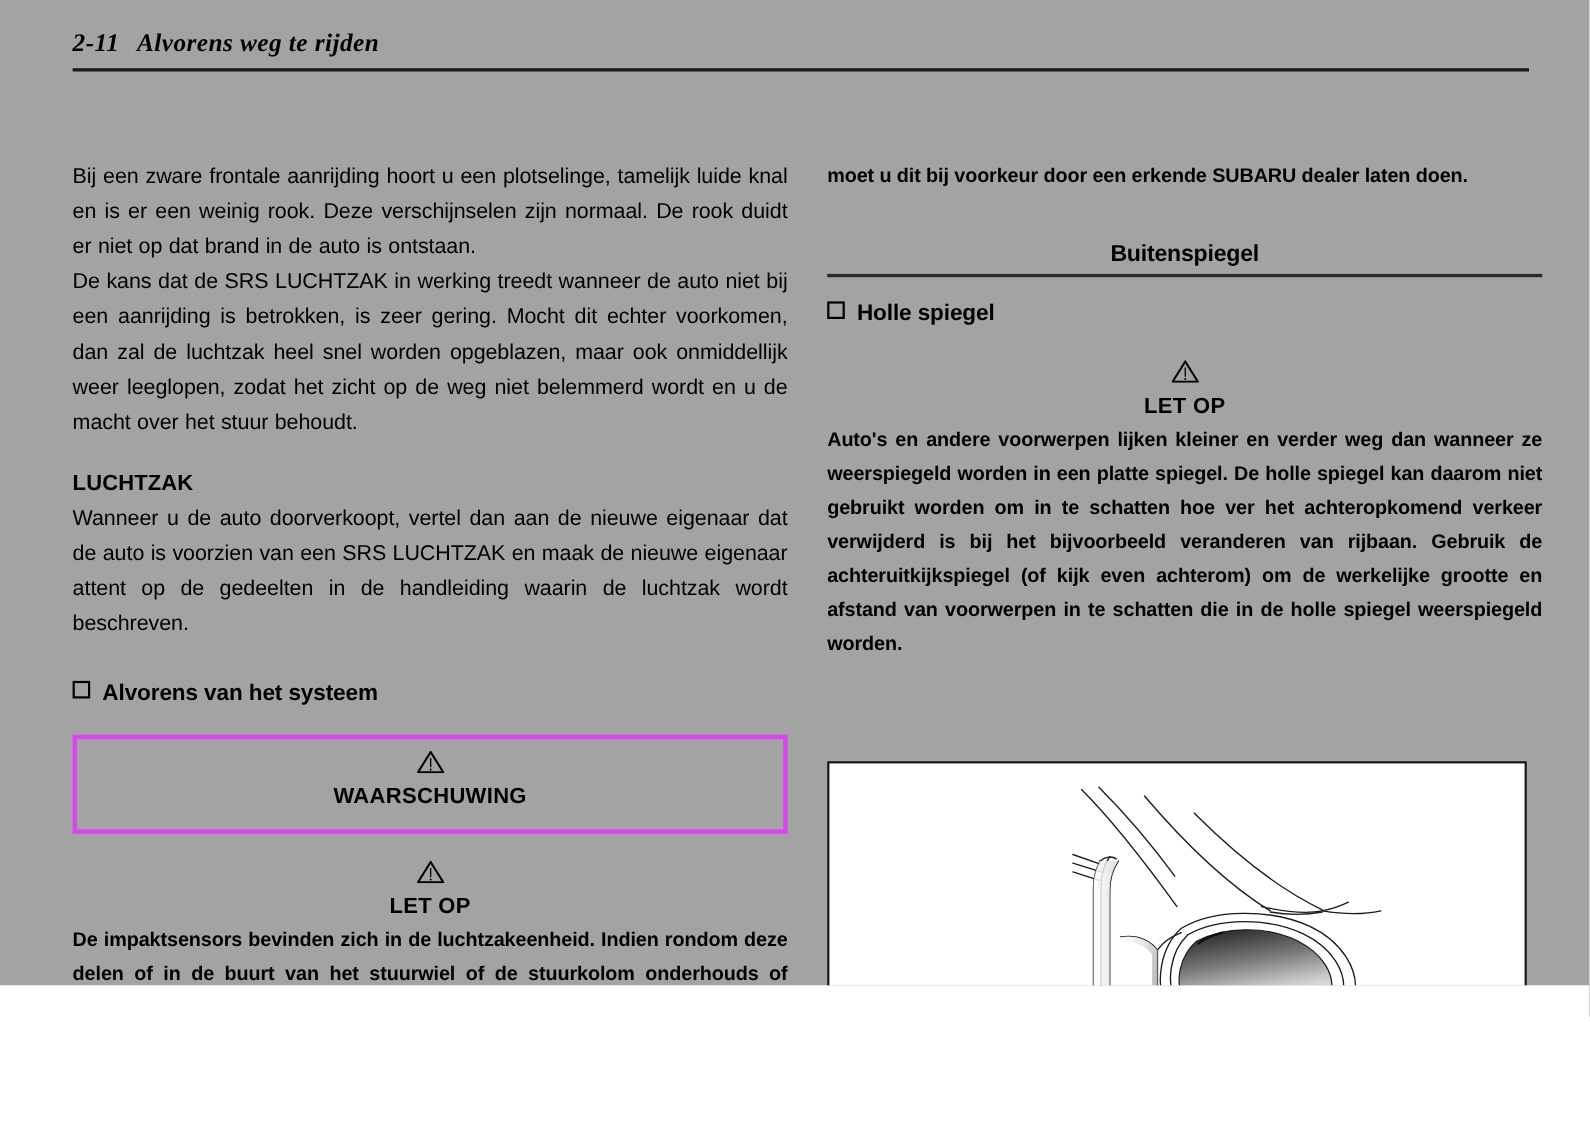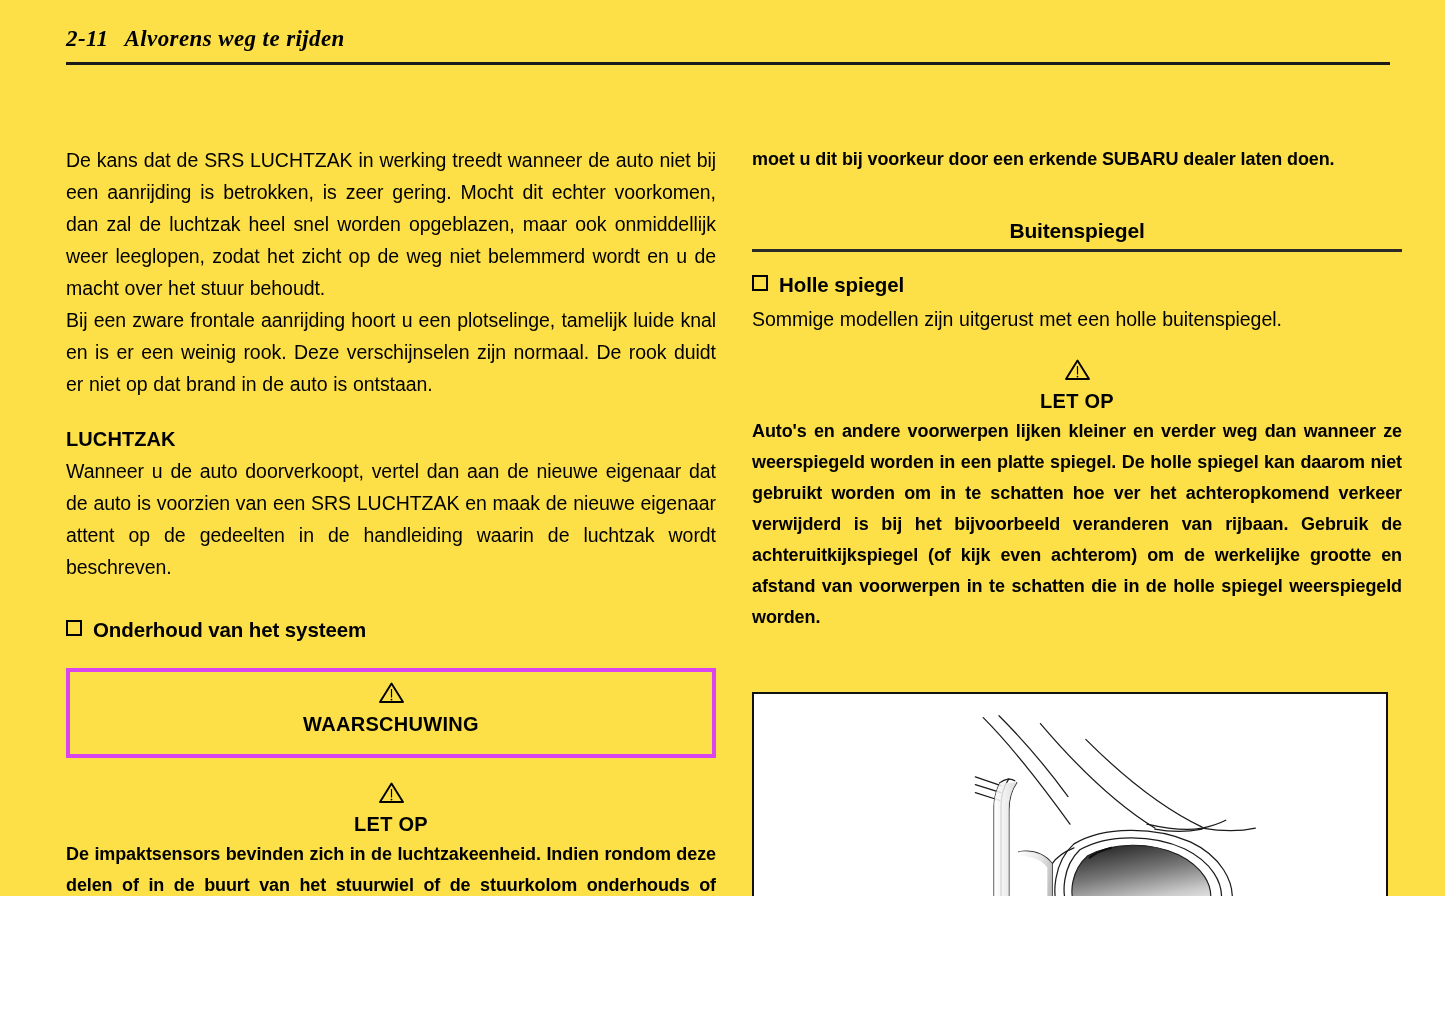--- a/index.html
+++ b/index.html
@@ -8,21 +8,21 @@
     background: #ffffff;
   }
   body {
     font-family: "Liberation Sans", sans-serif;
     color: #000000;
   }
   #page {
     position: relative;
     width: 1445px;
     height: 896px;
-    background: #fde047;
+    background: #a3a3a3;
     overflow: hidden;
   }
 
   
   .page-header {
     position: absolute;
     left: 66px;
     top: 26px;
     width: 1324px;
   }
@@ -176,33 +176,33 @@
 <div id="page">
 
   <div class="page-header">
     <div class="hdr-text"><span class="hdr-folio">2-11</span><span>Alvorens weg te rijden</span></div>
   </div>
   <div class="header-rule"></div>
 
   <div class="col col-left">
 
 
+    <p class="body-para">Bij een zware frontale aanrijding hoort u een plotselinge, tamelijk luide knal en is er een weinig rook. Deze verschijnselen zijn normaal. De rook duidt er niet op dat brand in de auto is ontstaan.</p>
+
     <p class="body-para">De kans dat de SRS LUCHTZAK in werking treedt wanneer de auto niet bij een aanrijding is betrokken, is zeer gering. Mocht dit echter voorkomen, dan zal de luchtzak heel snel worden opgeblazen, maar ook onmiddellijk weer leeglopen, zodat het zicht op de weg niet belemmerd wordt en u de macht over het stuur behoudt.</p>
-
-    <p class="body-para">Bij een zware frontale aanrijding hoort u een plotselinge, tamelijk luide knal en is er een weinig rook. Deze verschijnselen zijn normaal. De rook duidt er niet op dat brand in de auto is ontstaan.</p>
 
     <div class="sp-28"></div>
 
     <div class="note-head">LUCHTZAK</div>
     <p class="body-para">Wanneer u de auto doorverkoopt, vertel dan aan de nieuwe eigenaar dat de auto is voorzien van een SRS LUCHTZAK en maak de nieuwe eigenaar attent op de gedeelten in de handleiding waarin de luchtzak wordt beschreven.</p>
 
     <div class="sp-34"></div>
 
     <div class="subhead">
-      <span class="sq"></span><span>Onderhoud van het systeem</span>
+      <span class="sq"></span><span>Alvorens van het systeem</span>
     </div>
 
     <div class="sp-20"></div>
 
     <div class="warn-box">
       <div class="caution-head">
         <span class="tri">
           <svg viewBox="0 0 25 21" width="25" height="21" aria-hidden="true">
             <polygon points="12.5,1.6 24,20 1,20" fill="none" stroke="#000" stroke-width="1.9" stroke-linejoin="round"></polygon>
             <line x1="12.5" y1="7" x2="12.5" y2="15.5" stroke="#000" stroke-width="1.2"></line>
@@ -236,21 +236,20 @@
     <div class="sp-44"></div>
 
     <div class="section-title">Buitenspiegel</div>
     <div class="section-rule"></div>
 
     <div class="sp-20"></div>
 
     <div class="subhead">
       <span class="sq"></span><span>Holle spiegel</span>
     </div>
-    <p class="body-para ragged">Sommige modellen zijn uitgerust met een holle buitenspiegel.</p>
 
     <div class="sp-24"></div>
 
     <div class="caution-head">
       <span class="tri">
         <svg viewBox="0 0 25 21" width="25" height="21" aria-hidden="true">
           <polygon points="12.5,1.6 24,20 1,20" fill="none" stroke="#000" stroke-width="1.9" stroke-linejoin="round"></polygon>
           <line x1="12.5" y1="7" x2="12.5" y2="15.5" stroke="#000" stroke-width="1.2"></line>
           <circle cx="12.5" cy="17.6" r="0.9" fill="#000"></circle>
         </svg>

